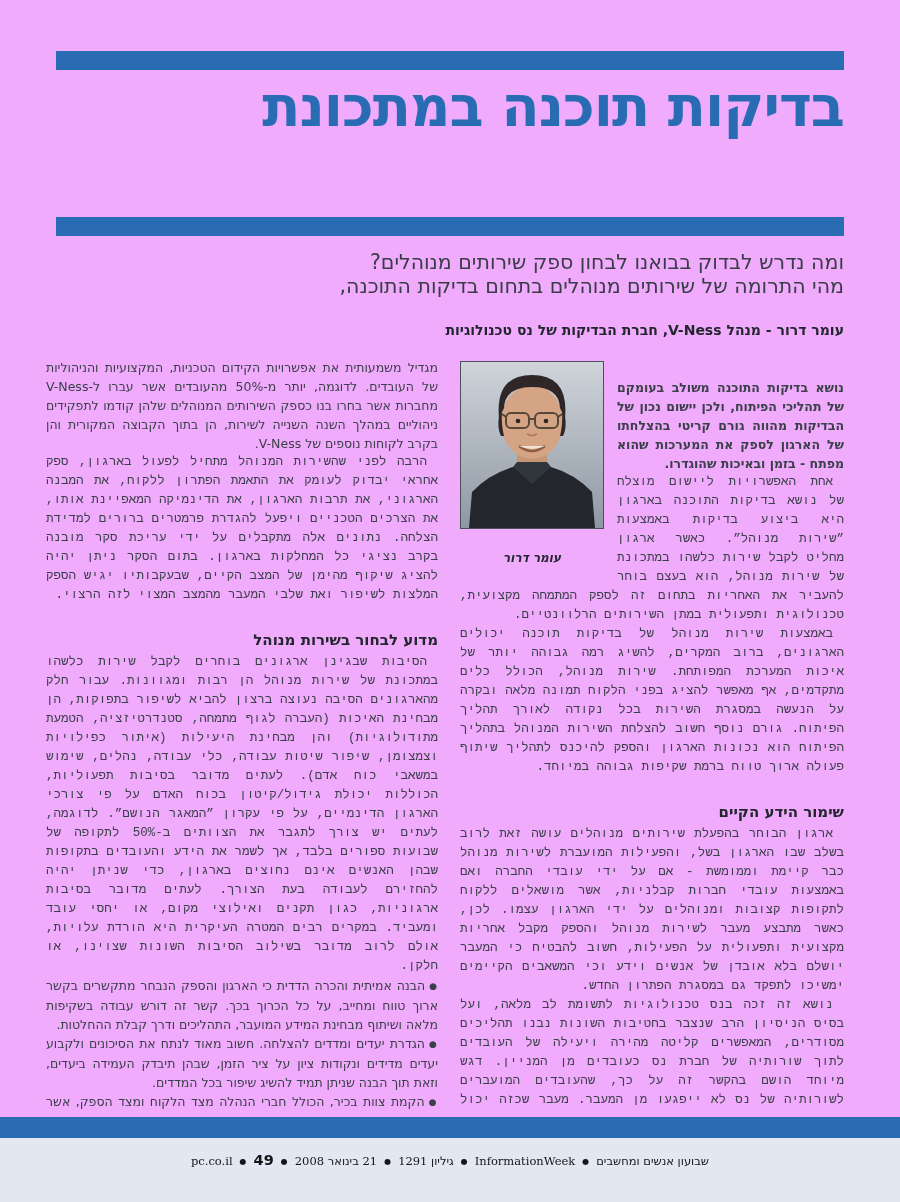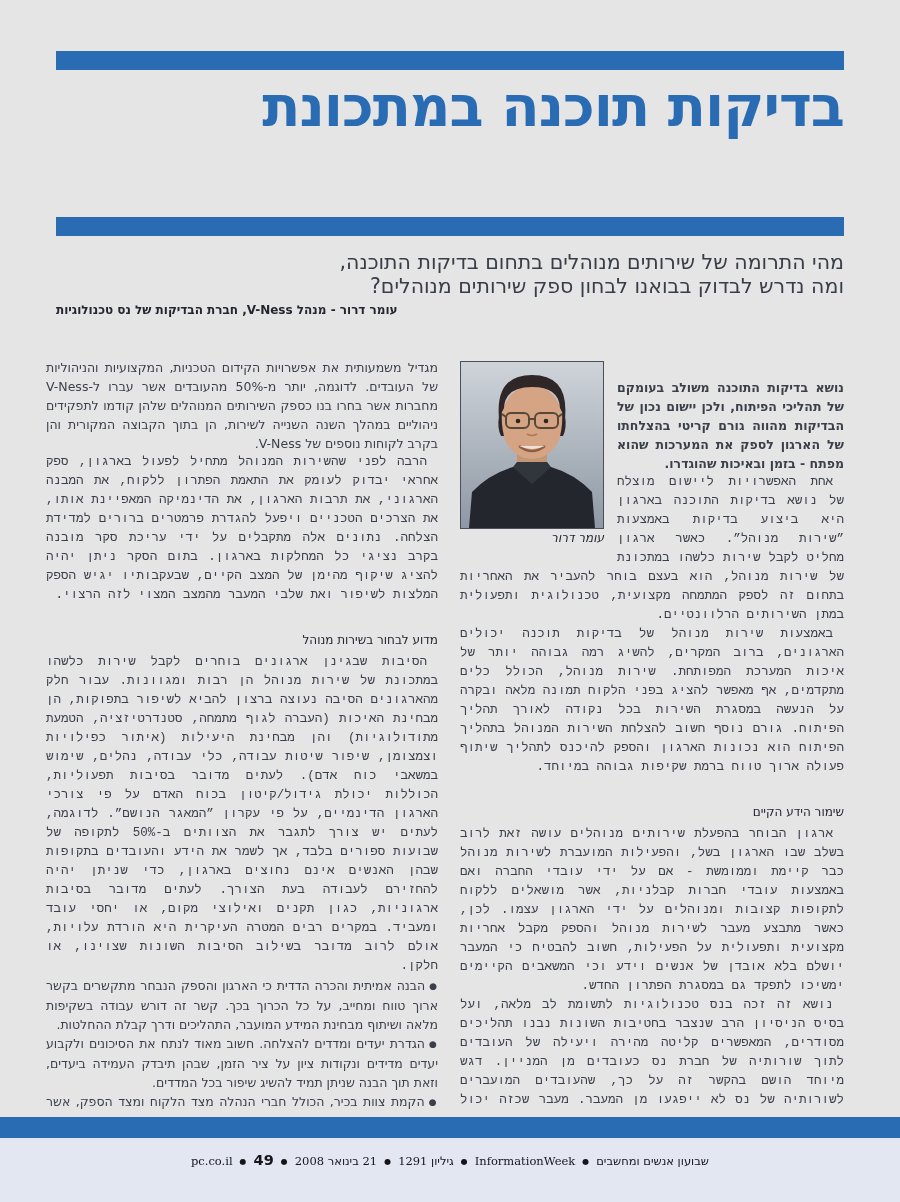--- a/index.html
+++ b/index.html
@@ -1,21 +1,21 @@
 <!DOCTYPE html>
 <html lang="he"><head>
 <meta charset="utf-8">
 <style>
   html,body{margin:0;padding:0;}
   body{background:#c9cfdd;}
   .page{
     position:relative;
     width:900px;height:1202px;
     margin:0 auto;
-    background:#e5e5e5;
+    background:#f0abfc;
     direction:rtl;
     font-family:"DejaVu Sans",sans-serif;
     overflow:hidden;
   }
   
   .rule{position:absolute;left:56px;right:56px;height:19px;background:#2a6cb4;}
   .rule-top{top:51px;}
   .rule-mid{top:217px;}
   
   .title{
@@ -24,49 +24,49 @@
     font-weight:bold;font-size:56px;line-height:70px;
     letter-spacing:-1px;
   }
   
   .subtitle{
     position:absolute;top:250px;right:56px;left:56px;
     text-align:right;color:#393d47;
     font-size:20.5px;line-height:24px;
   }
   .byline{
-    position:absolute;top:303px;right:56px;left:56px;
-    text-align:left;color:#23262e;
-    font-size:12px;font-weight:bold;
+    position:absolute;top:322px;right:56px;left:56px;
+    text-align:right;color:#23262e;
+    font-size:14px;font-weight:bold;
   }
   
   .col{
     position:absolute;top:358px;height:754px;overflow:hidden;
     font-size:12.5px;line-height:19px;color:#3b3f49;
     text-align:justify;
   }
   .col-right{right:56px;width:384px;}
   .col-left{left:46px;width:392px;}
   .col p{margin:0;}
   .col p.indent{text-indent:11px;font-family:Liberation Mono, monospace;}
   .col p.bold{font-weight:bold;margin-top:20px;}
   .body-heading{
     margin:26px 0 3px 0;
-    font-size:12px;font-weight:normal;color:#23262e;
+    font-size:15px;font-weight:bold;color:#23262e;
     line-height:19px;
   }
   
   .photo-box{float:left;width:144px;margin:3px 13px 5px 0;}
   .photo-frame{
     width:142px;height:166px;border:1px solid #4c4f58;
     background:#aab2bc;overflow:hidden;
   }
   .photo-caption{
-    font-size:12px;font-weight:normal;font-style:italic;
-    color:#23262e;padding-top:0;
+    text-align:center;font-size:12px;font-weight:bold;font-style:italic;
+    color:#23262e;padding-top:20px;
   }
   
   .bullet-dot{font-size:9px;margin-left:4px;vertical-align:1px;}
   
   .footer-strip{position:absolute;left:0;right:0;top:1138px;bottom:0;background:#e3e7f2;}
   .rule-bottom{position:absolute;left:0;right:0;top:1117px;height:21px;background:#2a6cb4;}
   .footer{
     position:absolute;left:56px;right:56px;top:1151px;
     direction:rtl;text-align:center;
     font-size:11.5px;color:#15151a;line-height:18px;
@@ -82,22 +82,22 @@
 
   <div class="rule rule-top"></div>
 
   <div class="title">
     <div>בדיקות תוכנה במתכונת</div>
   </div>
 
   <div class="rule rule-mid"></div>
 
   <div class="subtitle">
+    <div>ומה נדרש לבדוק בבואנו לבחון ספק שירותים מנוהלים?</div>
     <div>מהי התרומה של שירותים מנוהלים בתחום בדיקות התוכנה,</div>
-    <div>ומה נדרש לבדוק בבואנו לבחון ספק שירותים מנוהלים?</div>
   </div>
 
   <div class="byline">עומר דרור - מנהל V-Ness, חברת הבדיקות של נס טכנולוגיות</div>
 
   <div class="col col-right">
 
     <div class="photo-box">
       <div class="photo-frame">
         <svg width="142" height="166" viewBox="0 0 142 166" xmlns="http://www.w3.org/2000/svg">
           <defs>

